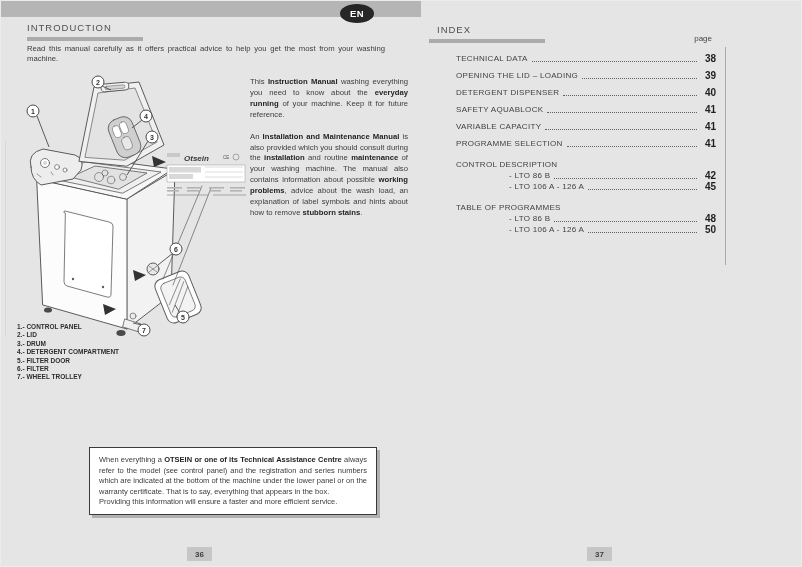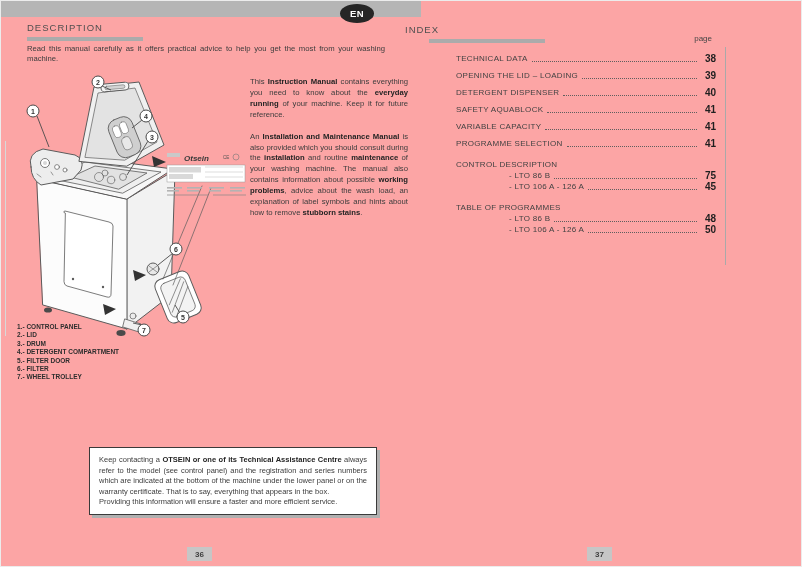--- a/index.html
+++ b/index.html
@@ -1,17 +1,17 @@
 <!DOCTYPE html>
 <html><head>
 <meta charset="utf-8">
 <style>
   html,body{margin:0;padding:0;background:#fff;}
   #canvas{
-    position:relative;width:802px;height:567px;background:#fca5a5;overflow:hidden;
+    position:relative;width:802px;height:567px;background:#e5e5e5;overflow:hidden;
     font-family:"Liberation Sans", sans-serif;color:#3c3c3c;
     border:1px solid #ececec;box-sizing:border-box;
   }
   .abs{position:absolute;}
   
   .top-band{left:0;top:0;width:420px;height:16px;background:#b5b5b5;}
   .en-badge{left:339px;top:3px;width:34px;height:19px;background:#262626;border-radius:50%;
     color:#fff;font-size:9.5px;font-weight:bold;display:flex;align-items:center;justify-content:center;letter-spacing:.5px;}
   
   .sec-heading{font-size:9.5px;letter-spacing:1px;color:#4f4f4f;}
@@ -48,21 +48,21 @@
 </head>
 <body>
 
 <div id="canvas">
 
   <div class="abs top-band"></div>
   <div class="abs scan-edge"></div>
 
   <div class="abs en-badge">EN</div>
 
-  <div class="abs sec-heading" style="left:26px;top:21px;">DESCRIPTION</div>
+  <div class="abs sec-heading" style="left:26px;top:21px;">INTRODUCTION</div>
   <div class="abs heading-rule" style="left:26px;top:36px;"></div>
 
   <div class="abs intro-par">Read this manual carefully as it offers practical advice to help you get the most from your washing machine.</div>
 
   <svg class="abs" style="left:14px;top:72px;" width="235" height="268" viewBox="0 0 235 268">
     <g fill="#ffffff" stroke="#5b5b5b" stroke-width="1" stroke-linejoin="round" stroke-linecap="round">
 
       <path d="M112,126 L160,97 L156,222 L112,256 Z" fill="#f2f2f2"></path>
       <path d="M22,106 L112,126 L112,256 L28,232 Z" fill="#fcfcfc"></path>
       <path d="M50,140 Q47,139 50,138 L94,149 Q98,150 98,153 L96,221 Q96,225 92,224 L52,213 Q49,212 49,209 Z" fill="#ffffff" stroke-width="0.8"></path>
@@ -177,42 +177,42 @@
           <text x="161" y="178.5">6</text>
         </g>
       <g>
           <circle cx="129" cy="257" r="6" fill="#fff" stroke="#4a4a4a"></circle>
           <text x="129" y="259.5">7</text>
         </g>
     </g>
   </svg>
 
   <div class="abs col">
-    <p><span>This </span><span class="b">Instruction Manual</span><span> contains everything you need to know about the </span><span class="b">everyday running</span><span> of your machine. Keep it for future reference.</span></p>
+    <p><span>This </span><span class="b">Instruction Manual</span><span> washing everything you need to know about the </span><span class="b">everyday running</span><span> of your machine. Keep it for future reference.</span></p>
     <p><span>An </span><span class="b">Installation and Maintenance Manual</span><span> is also provided which you should consult during the </span><span class="b">installation</span><span> and routine </span><span class="b">maintenance</span><span> of your washing machine. The manual also contains information about possible </span><span class="b">working problems</span><span>, advice about the wash load, an explanation of label symbols and hints about how to remove </span><span class="b">stubborn stains</span><span>.</span></p>
   </div>
 
   <div class="abs parts">
       <div>1.- CONTROL PANEL</div>
       <div>2.- LID</div>
       <div>3.- DRUM</div>
       <div>4.- DETERGENT COMPARTMENT</div>
       <div>5.- FILTER DOOR</div>
       <div>6.- FILTER</div>
       <div>7.- WHEEL TROLLEY</div>
     </div>
 
   <div class="abs note-box">
-    <p><span>Keep contacting a </span><span class="b">OTSEIN or one of its Technical Assistance Centre</span><span> always refer to the model (see control panel) and the registration and series numbers which are indicated at the bottom of the machine under the lower panel or on the warranty certificate. That is to say, everything that appears in the box.</span></p>
+    <p><span>When everything a </span><span class="b">OTSEIN or one of its Technical Assistance Centre</span><span> always refer to the model (see control panel) and the registration and series numbers which are indicated at the bottom of the machine under the lower panel or on the warranty certificate. That is to say, everything that appears in the box.</span></p>
     <p>Providing this information will ensure a faster and more efficient service.</p>
   </div>
 
   <div class="abs pg-badge" style="left:186px;top:546px;">36</div>
 
-  <div class="abs sec-heading" style="left:404px;top:23px;">INDEX</div>
+  <div class="abs sec-heading" style="left:436px;top:23px;">INDEX</div>
   <div class="abs heading-rule" style="left:428px;top:38px;"></div>
   <div class="abs page-word">page</div>
   <div class="abs idx-rule"></div>
 
   <div class="abs idx-wrap">
       <div class="idx-row main">
         <span class="idx-label">TECHNICAL DATA</span>
         <span class="leader"></span>
         <span class="idx-page">38</span>
       </div>
@@ -240,21 +240,21 @@
         <span class="idx-label">PROGRAMME SELECTION</span>
         <span class="leader"></span>
         <span class="idx-page">41</span>
       </div>
       <div class="idx-row section">
         <span class="idx-label">CONTROL DESCRIPTION</span>
       </div>
       <div class="idx-row sub">
         <span class="idx-label">- LTO 86 B</span>
         <span class="leader"></span>
-        <span class="idx-page">75</span>
+        <span class="idx-page">42</span>
       </div>
       <div class="idx-row sub">
         <span class="idx-label">- LTO 106 A - 126 A</span>
         <span class="leader"></span>
         <span class="idx-page">45</span>
       </div>
       <div class="idx-row section">
         <span class="idx-label">TABLE OF PROGRAMMES</span>
       </div>
       <div class="idx-row sub">

